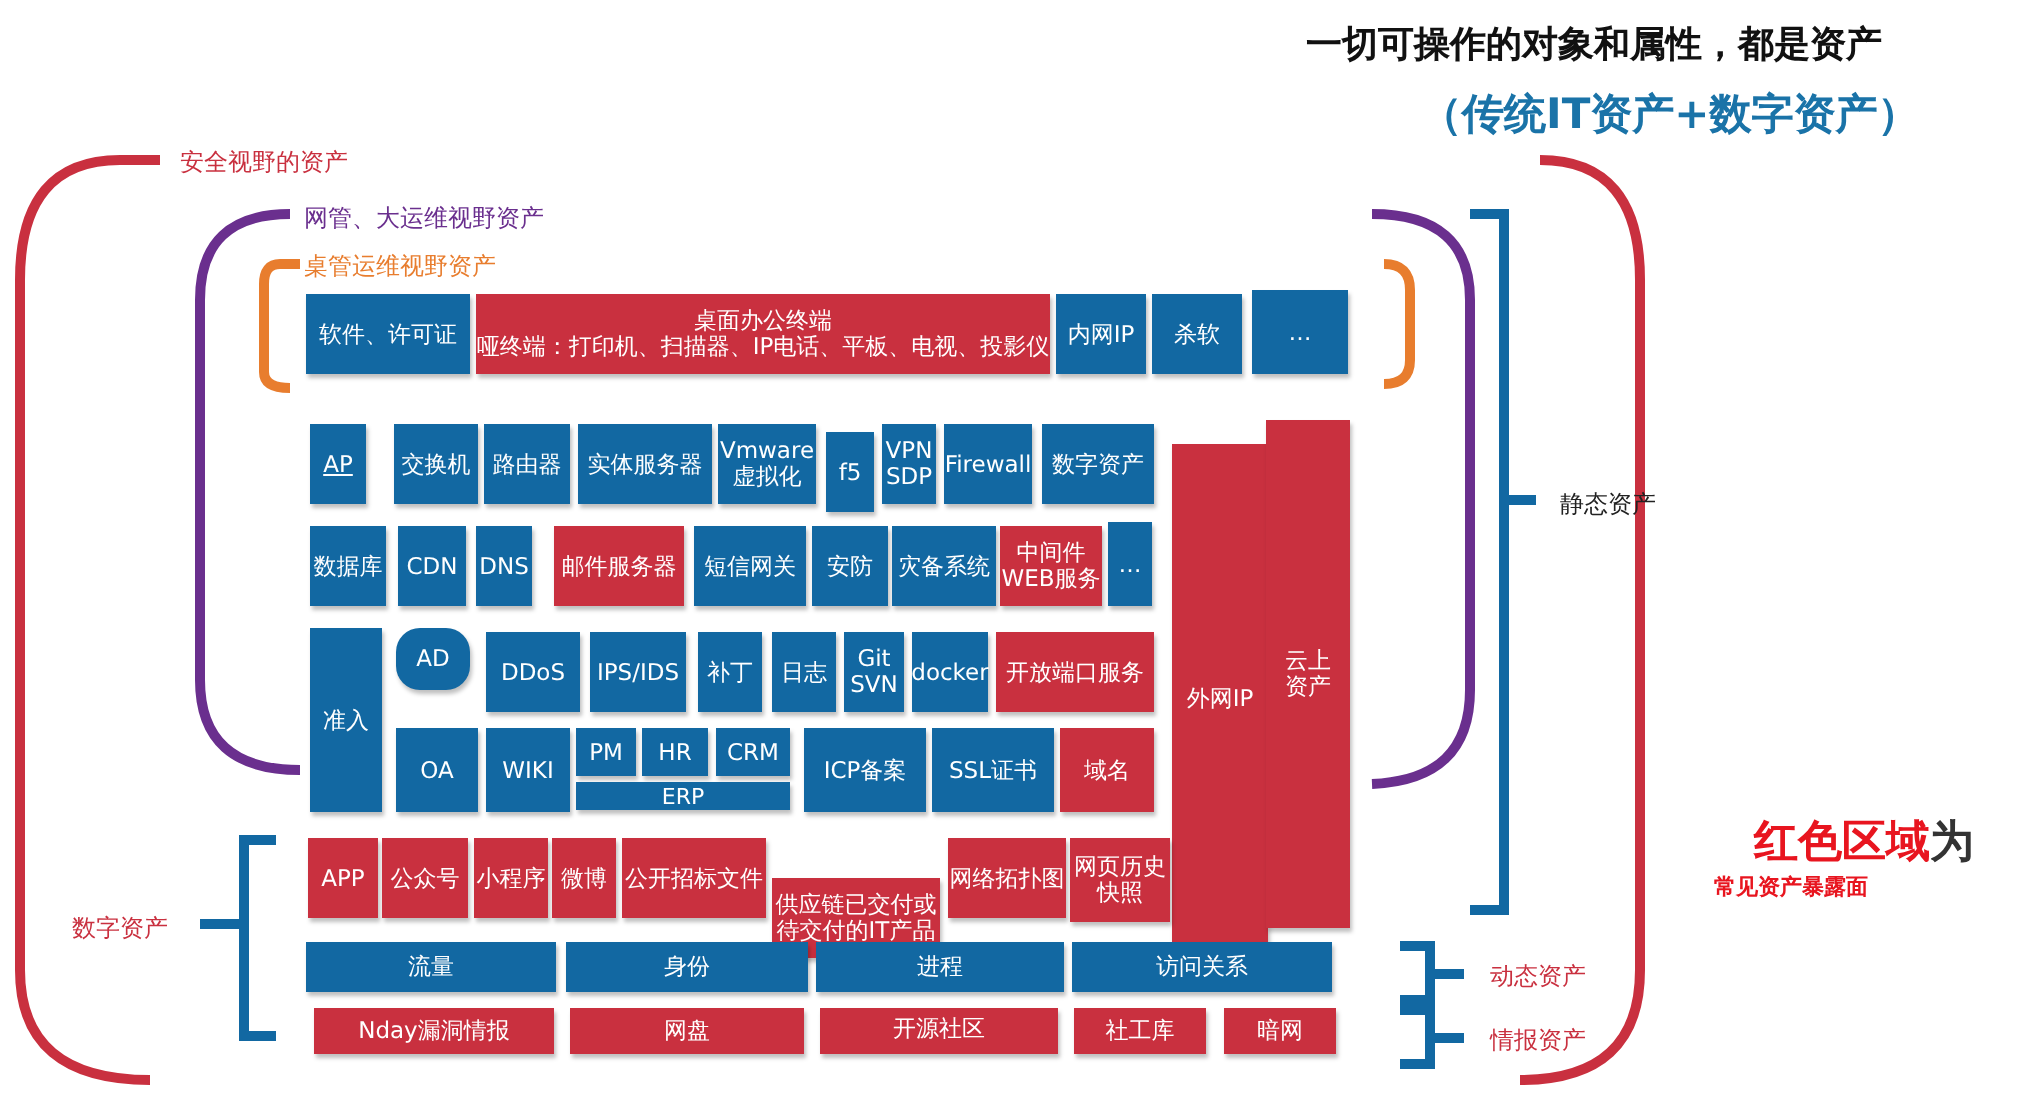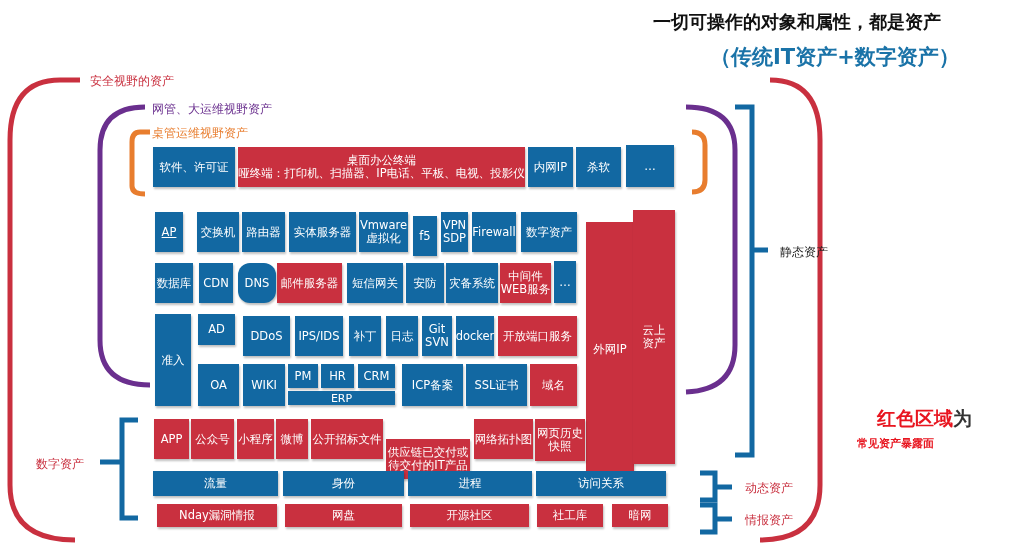--- a/index.html
+++ b/index.html
@@ -37,21 +37,21 @@
 <div class="lbl" style="left:710px;top:43px;font-size:21px;font-weight:bold;color:#1a73a8;">（传统IT资产+数字资产）</div>
 
 <div class="lbl" style="left:90px;top:73px;color:#c9303f;">安全视野的资产</div>
 <div class="lbl" style="left:152px;top:101px;color:#6a2f8e;">网管、大运维视野资产</div>
 <div class="lbl" style="left:152px;top:125px;color:#e87d2e;">桌管运维视野资产</div>
 <div class="lbl" style="left:36px;top:456px;color:#c9303f;">数字资产</div>
 <div class="lbl" style="left:780px;top:244px;color:#222;">静态资产</div>
 <div class="lbl" style="left:745px;top:480px;color:#c9303f;">动态资产</div>
 <div class="lbl" style="left:745px;top:512px;color:#c9303f;">情报资产</div>
 
-<div class="lbl" style="left:877px;top:406px;font-size:19px;font-weight:bold;"><span style="color:#e8151f">红色区域</span><span style="color:#333">为</span></div>
+<div class="lbl" style="left:877px;top:406px;font-size:22px;font-weight:bold;"><span style="color:#e8151f">红色区域</span><span style="color:#333">为</span></div>
 <div class="lbl" style="left:857px;top:436px;font-size:11px;font-weight:bold;color:#e8151f;">常见资产暴露面</div>
 
 <div class="box b" style="left:153px;top:147px;width:82px;height:40px;">软件、许可证</div>
 <div class="box r" style="left:238px;top:147px;width:287px;height:40px;">桌面办公终端
 哑终端：打印机、扫描器、IP电话、平板、电视、投影仪</div>
 <div class="box b" style="left:528px;top:147px;width:45px;height:40px;">内网IP</div>
 <div class="box b" style="left:576px;top:147px;width:45px;height:40px;">杀软</div>
 <div class="box b" style="left:626px;top:145px;width:48px;height:42px;">…</div>
 
 <div class="box b" style="left:155px;top:212px;width:28px;height:40px;text-decoration:underline;">AP</div>
@@ -61,32 +61,32 @@
 <div class="box b" style="left:359px;top:212px;width:49px;height:40px;">Vmware
 虚拟化</div>
 <div class="box b" style="left:413px;top:216px;width:24px;height:40px;">f5</div>
 <div class="box b" style="left:441px;top:212px;width:27px;height:40px;">VPN
 SDP</div>
 <div class="box b" style="left:472px;top:212px;width:44px;height:40px;">Firewall</div>
 <div class="box b" style="left:521px;top:212px;width:56px;height:40px;">数字资产</div>
 
 <div class="box b" style="left:155px;top:263px;width:38px;height:40px;">数据库</div>
 <div class="box b" style="left:199px;top:263px;width:34px;height:40px;">CDN</div>
-<div class="box b" style="left:238px;top:263px;width:38px;height:40px;border-radius:12px;">DNS</div>
+<div class="box b" style="left:238px;top:263px;width:28px;height:40px;">DNS</div>
 <div class="box r" style="left:277px;top:263px;width:65px;height:40px;">邮件服务器</div>
 <div class="box b" style="left:347px;top:263px;width:56px;height:40px;">短信网关</div>
 <div class="box b" style="left:406px;top:263px;width:38px;height:40px;">安防</div>
 <div class="box b" style="left:446px;top:263px;width:52px;height:40px;">灾备系统</div>
 <div class="box r" style="left:500px;top:263px;width:51px;height:40px;">中间件
 WEB服务</div>
 <div class="box b" style="left:554px;top:261px;width:22px;height:42px;">…</div>
 
 <div class="box b" style="left:155px;top:314px;width:36px;height:92px;">准入</div>
 
-<div class="box b" style="left:198px;top:314px;width:37px;height:31px;">AD</div>
+<div class="box b" style="left:198px;top:314px;width:37px;height:31px;border-radius:12px;">AD</div>
 <div class="box b" style="left:243px;top:316px;width:47px;height:40px;">DDoS</div>
 <div class="box b" style="left:295px;top:316px;width:48px;height:40px;">IPS/IDS</div>
 <div class="box b" style="left:349px;top:316px;width:32px;height:40px;">补丁</div>
 <div class="box b" style="left:386px;top:316px;width:32px;height:40px;">日志</div>
 <div class="box b" style="left:422px;top:316px;width:30px;height:40px;">Git
 SVN</div>
 <div class="box b" style="left:456px;top:316px;width:38px;height:40px;">docker</div>
 <div class="box r" style="left:498px;top:316px;width:79px;height:40px;">开放端口服务</div>
 
 <div class="box b" style="left:198px;top:364px;width:41px;height:42px;">OA</div>

